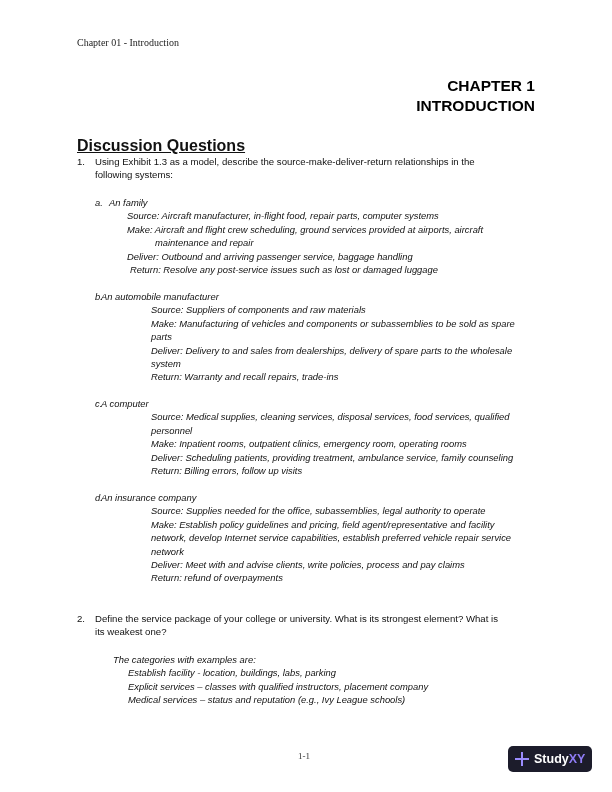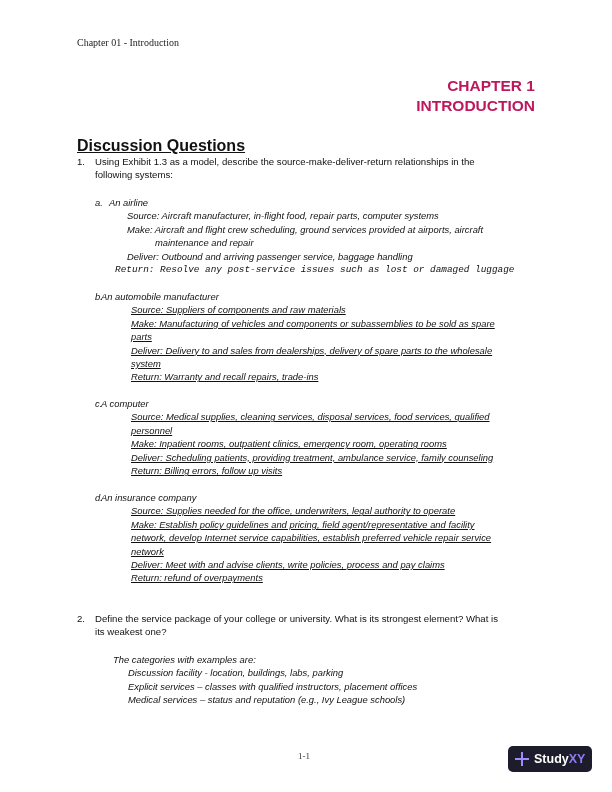--- a/index.html
+++ b/index.html
@@ -1,28 +1,28 @@
 <!DOCTYPE html>
 <html><head>
   <meta charset="utf-8">
   <style>
     html, body { margin: 0; padding: 0; background: #ffffff; }
     body { width: 612px; height: 792px; position: relative; overflow: hidden; color: #111; }
     .running-header { position: absolute; left: 77px; top: 37px; font-family: "Liberation Serif", serif; font-size: 10px; color: #222; }
-    .chapter-title { position: absolute; right: 77px; top: 76px; text-align: right; font-family: "Liberation Sans", sans-serif; font-weight: bold; font-size: 15.5px; line-height: 20px; color: #be185d; }
+    .chapter-title { position: absolute; right: 77px; top: 76px; text-align: right; font-family: "Liberation Sans", sans-serif; font-weight: bold; font-size: 15.5px; line-height: 20px; color: #000000; }
     .section-heading { position: absolute; left: 77px; top: 137px; font-family: "Liberation Sans", sans-serif; font-weight: bold; font-size: 16px; text-decoration: underline; }
     .q { position: absolute; left: 77px; width: 460px; font-family: "Liberation Sans", sans-serif; font-size: 9.6px; line-height: 13.4px; }
     .q .num { position: absolute; left: 0; top: 0; }
     .q .text { margin-left: 18px; }
     .sub { position: absolute; left: 95px; width: 450px; font-family: "Liberation Sans", sans-serif; font-style: italic; font-size: 9.4px; line-height: 13.4px; }
     .sub .letter { position: absolute; left: 0; top: 0; }
     .sub .title { margin-left: 14px; }
     .sub.indented .title { margin-left: 6px; }
     .detail { margin-left: 18px; }
-    .sub.indented .detail { margin-left: 36px; text-decoration: underline; }
+    .sub.indented .detail { margin-left: 56px; }
     .answer { position: absolute; left: 113px; width: 420px; font-family: "Liberation Sans", sans-serif; font-style: italic; font-size: 9.4px; line-height: 13.4px; }
     .answer .cat { margin-left: 15px; }
     .page-number { position: absolute; left: 298px; top: 751px; font-family: "Liberation Serif", serif; font-size: 9px; color: #333; }
     .badge { position: absolute; left: 508px; top: 746px; width: 84px; height: 26px; background: #1c1c2b; border-radius: 5px; display: flex; align-items: center; justify-content: flex-start; }
     .badge .plus { margin-left: 7px; width: 14px; height: 14px; position: relative; }
     .badge .plus::before { content: ""; position: absolute; left: 6px; top: 0; width: 2px; height: 14px; background: #9b8cff; }
     .badge .plus::after { content: ""; position: absolute; left: 0; top: 6px; width: 14px; height: 2px; background: #9b8cff; }
     .badge .brand { margin-left: 5px; font-family: "Liberation Sans", sans-serif; font-weight: bold; font-size: 12.5px; color: #ffffff; }
     .badge .brand .xy { color: #8f7cf5; }
   </style>
@@ -41,26 +41,26 @@
 <div class="q" style="top:155px;">
   <span class="num">1.</span>
   <div class="text">
     <div>Using Exhibit 1.3 as a model, describe the source-make-deliver-return relationships in the</div>
     <div>following systems:</div>
   </div>
 </div>
 
 <div class="sub" style="top:196px;">
   <span class="letter">a.</span>
-  <div class="title">An airline</div>
+  <div class="title">An family</div>
   <div class="detail" style="margin-left:32px;">Source:  Aircraft manufacturer, in-flight food, repair parts, computer systems</div>
   <div class="detail" style="margin-left:32px;">Make: Aircraft and flight crew scheduling, ground services provided at airports, aircraft</div>
   <div class="detail" style="margin-left:60px;">maintenance and repair</div>
   <div class="detail" style="margin-left:32px;">Deliver: Outbound and arriving passenger service, baggage handling</div>
-  <div class="detail" style="margin-left:20px;font-family:Liberation Mono, monospace;">Return: Resolve any post-service issues such as lost or damaged luggage</div>
+  <div class="detail" style="margin-left:35px;">Return: Resolve any post-service issues such as lost or damaged luggage</div>
 </div>
 
 <div class="sub indented" style="top:290px;">
   <span class="letter">b.</span>
   <div class="title">An automobile manufacturer</div>
   <div class="detail">Source:  Suppliers of components and raw materials</div>
   <div class="detail">Make:  Manufacturing of vehicles and components or subassemblies to be sold as spare</div>
   <div class="detail">parts</div>
   <div class="detail">Deliver: Delivery to and sales from dealerships, delivery of spare parts to the wholesale</div>
   <div class="detail">system</div>
@@ -73,40 +73,40 @@
   <div class="detail">Source:  Medical supplies, cleaning services, disposal services, food services, qualified</div>
   <div class="detail">personnel</div>
   <div class="detail">Make:  Inpatient rooms, outpatient clinics, emergency room, operating rooms</div>
   <div class="detail">Deliver: Scheduling patients, providing treatment, ambulance service, family counseling</div>
   <div class="detail">Return: Billing errors, follow up visits</div>
 </div>
 
 <div class="sub indented" style="top:491px;">
   <span class="letter">d.</span>
   <div class="title">An insurance company</div>
-  <div class="detail">Source:  Supplies needed for the office, underwriters, legal authority to operate</div>
+  <div class="detail">Source:  Supplies needed for the office, subassemblies, legal authority to operate</div>
   <div class="detail">Make:  Establish policy guidelines and pricing, field agent/representative and facility</div>
   <div class="detail">network, develop Internet service capabilities, establish preferred vehicle repair service</div>
   <div class="detail">network</div>
   <div class="detail">Deliver: Meet with and advise clients, write policies, process and pay claims</div>
   <div class="detail">Return:  refund of overpayments</div>
 </div>
 
 <div class="q" style="top:612px;">
   <span class="num">2.</span>
   <div class="text">
     <div>Define the service package of your college or university.  What is its strongest element?   What is</div>
     <div>its weakest one?</div>
   </div>
 </div>
 
 <div class="answer" style="top:653px;">
   <div>The categories with examples are:</div>
-  <div class="cat">Discussion facility - location, buildings, labs, parking</div>
-  <div class="cat">Explicit services – classes with qualified instructors, placement offices</div>
+  <div class="cat">Establish facility - location, buildings, labs, parking</div>
+  <div class="cat">Explicit services – classes with qualified instructors, placement company</div>
   <div class="cat">Medical services – status and reputation (e.g., Ivy League schools)</div>
 </div>
 
 <div class="page-number">1-1</div>
 
 <div class="badge">
   <span class="plus"></span>
   <span class="brand"><span>Study</span><span class="xy">XY</span></span>
 </div>
 

